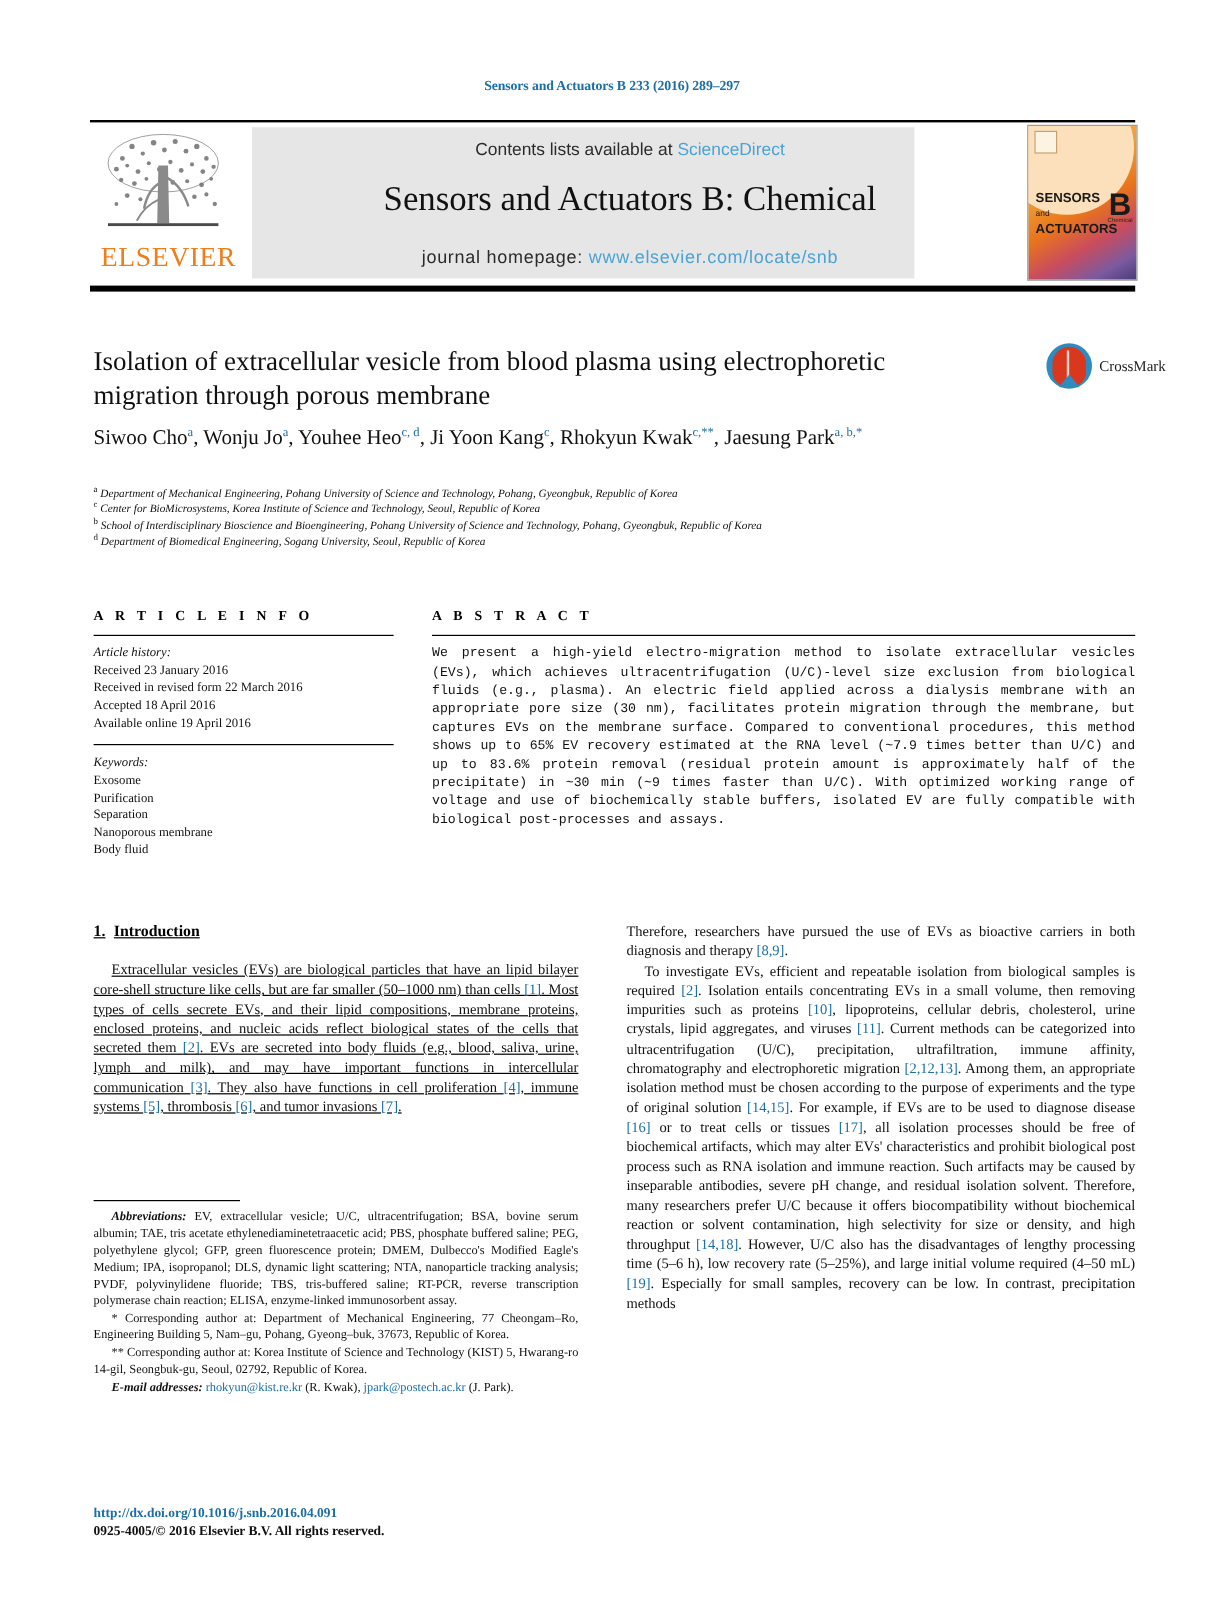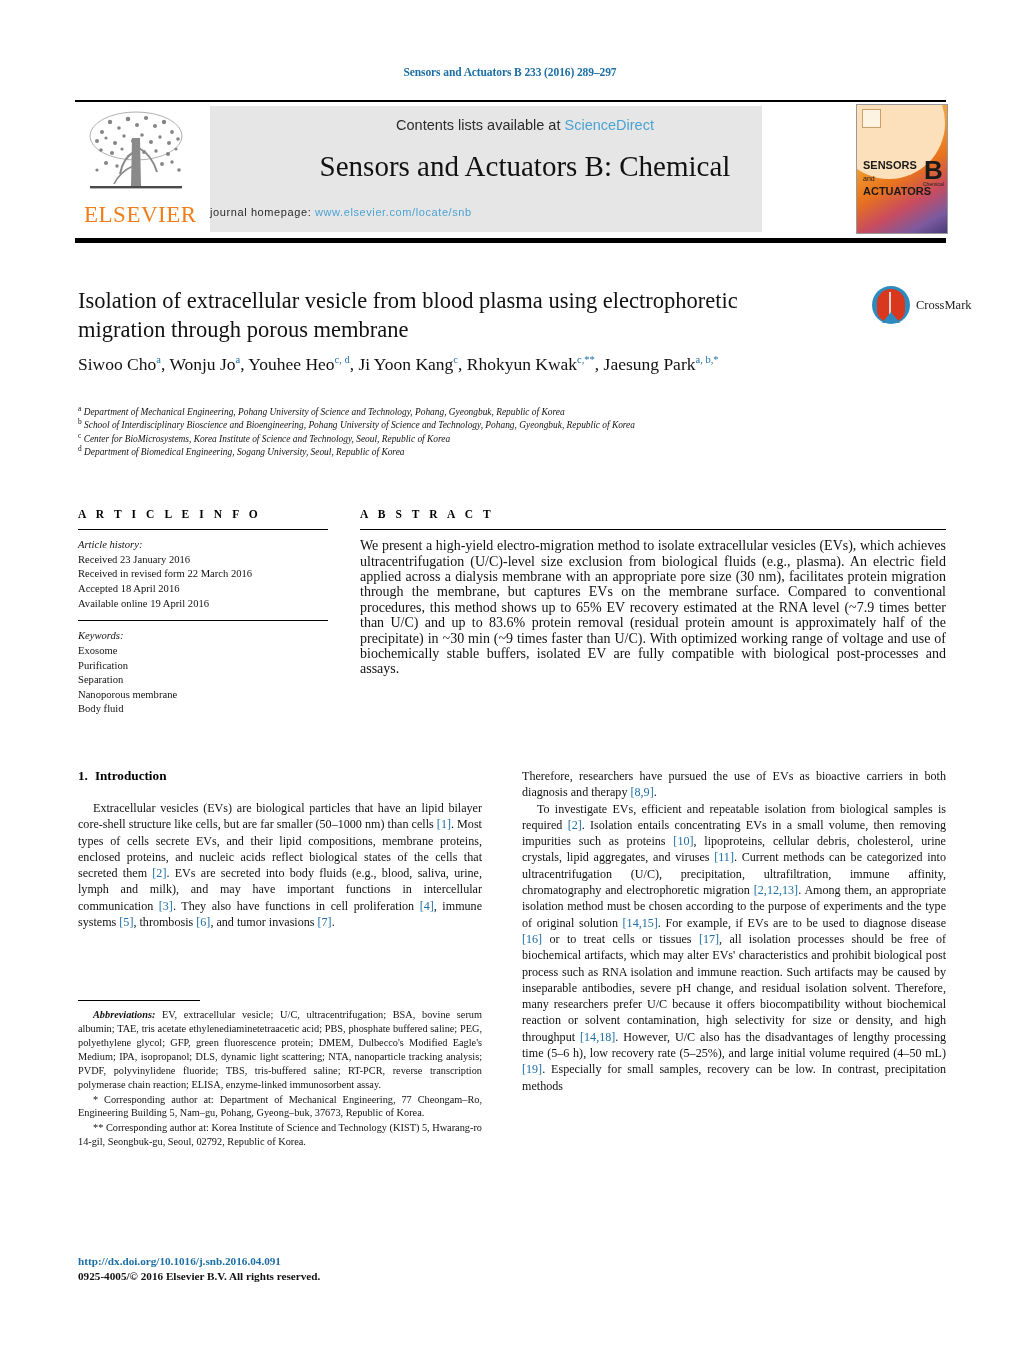--- a/index.html
+++ b/index.html
@@ -100,22 +100,23 @@
     text-align: center;
     font-family: "Liberation Serif", serif;
     font-size: 29px;
     color: #111;
   }
   .homepage-line {
     position: absolute;
     top: 100px;
     left: 0;
     width: 630px;
+    text-align: center;
     font-family: "Liberation Sans", sans-serif;
-    font-size: 11px;
+    font-size: 15px;
     letter-spacing: 0.6px;
     color: #2b2b2b;
   }
   .homepage-line .url {
     color: #4ba3d3;
   }
 
   .cover-thumb {
     position: absolute;
     left: 856px;
@@ -302,39 +303,40 @@
     font-family: "Liberation Serif", serif;
     font-size: 10.6px;
     line-height: 14.6px;
     color: #111;
   }
   .info-body .ital {
     font-style: italic;
     font-weight: normal;
   }
   .abs-body {
-    font-family: Liberation Serif, serif;
-    font-size: 14px;
+    font-family: Liberation Mono, monospace;
+    font-size: 11px;
     line-height: 15.4px;
     text-align: justify;
     color: #111;
   }
   .abs-copy {
     margin-top: 4px;
     text-align: right;
     font-family: "Liberation Serif", serif;
     font-size: 11.2px;
   }
 
   
   .col-left {
     position: absolute;
     left: 78px;
     top: 768px;
     width: 404px;
+    text-decoration: underline;
   }
   .col-right {
     position: absolute;
     left: 522px;
     top: 768px;
     width: 424px;
   }
   .h2 {
     font-family: "Liberation Serif", serif;
     font-weight: bold;
@@ -493,22 +495,22 @@
     <span>Siwoo Cho</span><sup>a</sup>,
     <span>Wonju Jo</span><sup>a</sup>,
     <span>Youhee Heo</span><sup>c, d</sup>,
     <span>Ji Yoon Kang</span><sup>c</sup>,
     <span>Rhokyun Kwak</span><sup>c,**</sup>,
     <span>Jaesung Park</span><sup>a, b,*</sup>
   </div>
 
   <div class="affiliations">
     <div><span class="mark">a</span> <span>Department of Mechanical Engineering, Pohang University of Science and Technology, Pohang, Gyeongbuk, Republic of Korea</span></div>
+    <div><span class="mark">c</span> <span>Center for BioMicrosystems, Korea Institute of Science and Technology, Seoul, Republic of Korea</span></div>
     <div><span class="mark">b</span> <span>School of Interdisciplinary Bioscience and Bioengineering, Pohang University of Science and Technology, Pohang, Gyeongbuk, Republic of Korea</span></div>
-    <div><span class="mark">c</span> <span>Center for BioMicrosystems, Korea Institute of Science and Technology, Seoul, Republic of Korea</span></div>
     <div><span class="mark">d</span> <span>Department of Biomedical Engineering, Sogang University, Seoul, Republic of Korea</span></div>
   </div>
 
   <div class="info-col">
     <div class="sec-head">A R T I C L E    I N F O</div>
     <div class="rule-thin"></div>
     <div class="info-body">
       <div class="ital">Article history:</div>
       <div>Received 23 January 2016</div>
       <div>Received in revised form 22 March 2016</div>
@@ -545,20 +547,27 @@
   </div>
 
   <div class="footnotes">
     <div class="fn-rule"></div>
     <p class="fn ind">
       <span class="ital">Abbreviations:</span>
       <span>EV, extracellular vesicle; U/C, ultracentrifugation; BSA, bovine serum albumin; TAE, tris acetate ethylenediaminetetraacetic acid; PBS, phosphate buffered saline; PEG, polyethylene glycol; GFP, green fluorescence protein; DMEM, Dulbecco's Modified Eagle's Medium; IPA, isopropanol; DLS, dynamic light scattering; NTA, nanoparticle tracking analysis; PVDF, polyvinylidene fluoride; TBS, tris-buffered saline; RT-PCR, reverse transcription polymerase chain reaction; ELISA, enzyme-linked immunosorbent assay.</span>
     </p>
     <p class="fn ind">* Corresponding author at: Department of Mechanical Engineering, 77 Cheongam–Ro, Engineering Building 5, Nam–gu, Pohang, Gyeong–buk, 37673, Republic of Korea.</p>
     <p class="fn ind">** Corresponding author at: Korea Institute of Science and Technology (KIST) 5, Hwarang-ro 14-gil, Seongbuk-gu, Seoul, 02792, Republic of Korea.</p>
+    <p class="fn ind">
+      <span class="ital">E-mail addresses:</span>
+      <span class="lnk">rhokyun@kist.re.kr</span>
+      <span>(R. Kwak),</span>
+      <span class="lnk">jpark@postech.ac.kr</span>
+      <span>(J. Park).</span>
+    </p>
   </div>
 
   <div class="doi-block">
     <div class="doi-link">http://dx.doi.org/10.1016/j.snb.2016.04.091</div>
     <div class="issn">0925-4005/© 2016 Elsevier B.V. All rights reserved.</div>
   </div>
 
 </div>
 
 </body></html>

